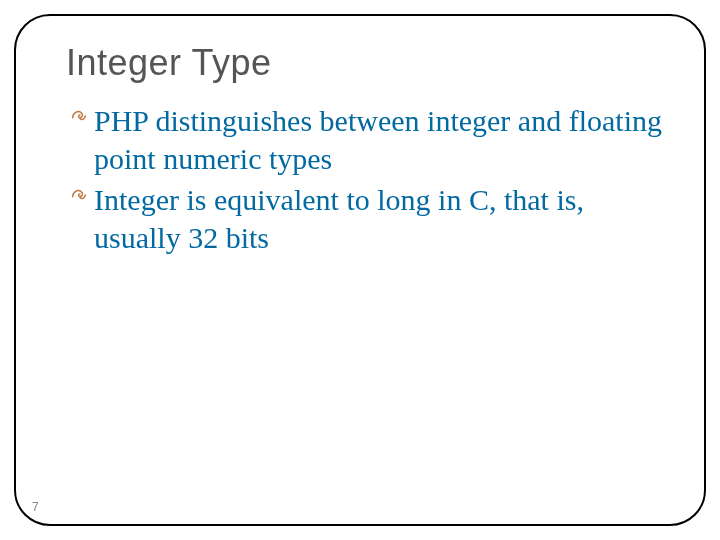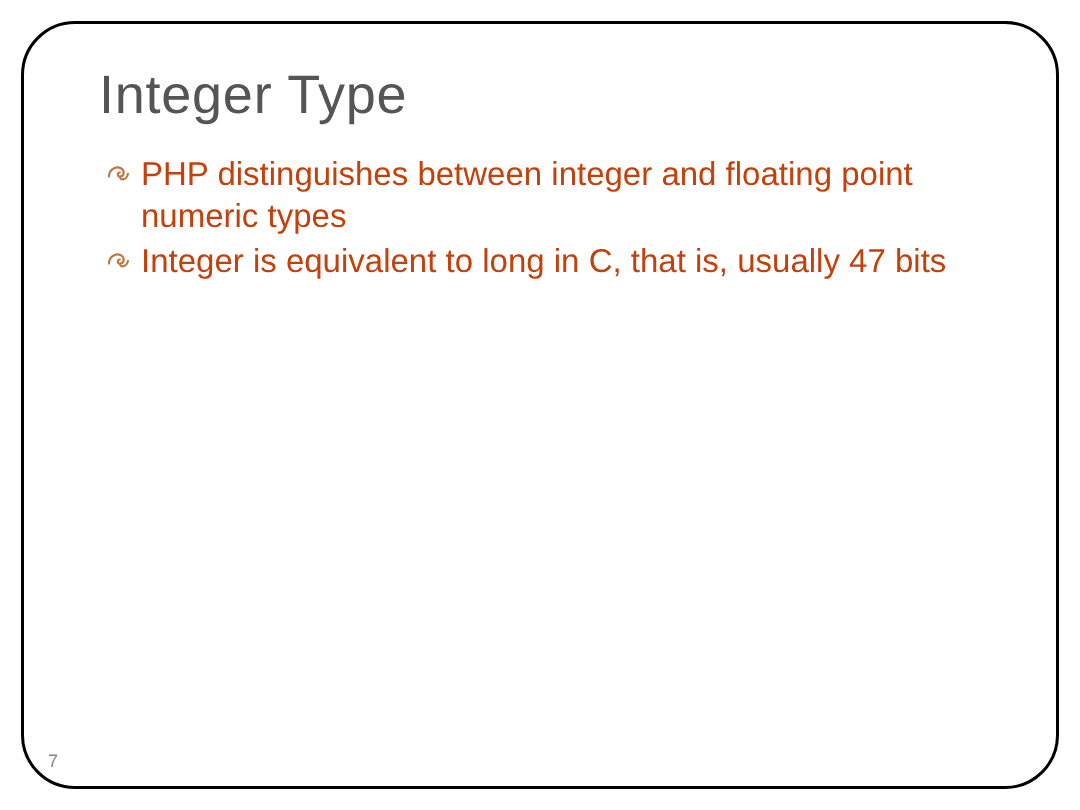--- a/index.html
+++ b/index.html
@@ -22,23 +22,23 @@
       margin-bottom: 18px;
       margin-left: 6px;
     }
     .bullets {
       list-style: none;
       padding-left: 10px;
     }
     .bullets li {
       position: relative;
       padding-left: 24px;
-      font-family: Liberation Sans, sans-serif;
-      font-size: 22px;
-      color: #c2410c;
+      font-family: Liberation Serif, serif;
+      font-size: 30px;
+      color: #0369a1;
       line-height: 1.28;
       margin-bottom: 2px;
     }
     .bullet-icon {
       position: absolute;
       left: 0;
       top: 4px;
       width: 18px;
       height: 18px;
     }
@@ -65,17 +65,17 @@
         </svg>
       </span>
       <span>PHP distinguishes between integer and floating point numeric types</span>
     </li>
     <li>
       <span class="bullet-icon">
         <svg viewBox="0 0 20 20" width="18" height="18">
           <path d="M3 13 C3 7, 9 5, 12 7 C15 9, 14 13, 11 13 C9 13, 9 10, 11 10 M11 13 C11 16, 16 16, 17 11" stroke="#C07840" stroke-width="1.6" fill="none" stroke-linecap="round"></path>
         </svg>
       </span>
-      <span>Integer is equivalent to long in C, that is, usually 47 bits</span>
+      <span>Integer is equivalent to long in C, that is, usually 32 bits</span>
     </li>
   </ul>
   <div class="page-num">7</div>
 </div>
 
 </body></html>

